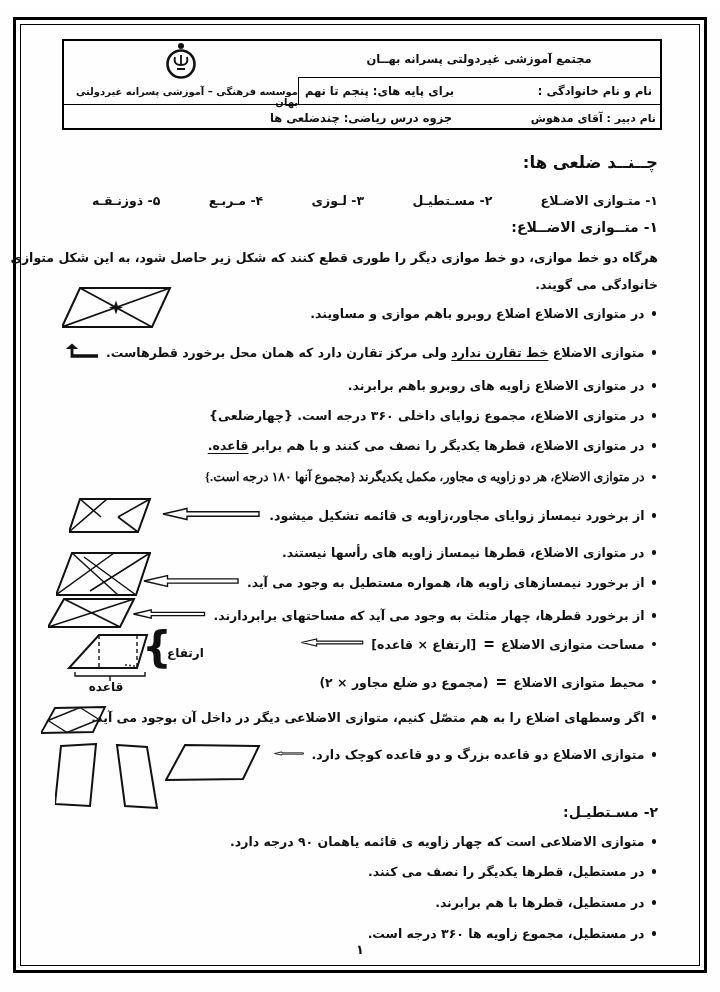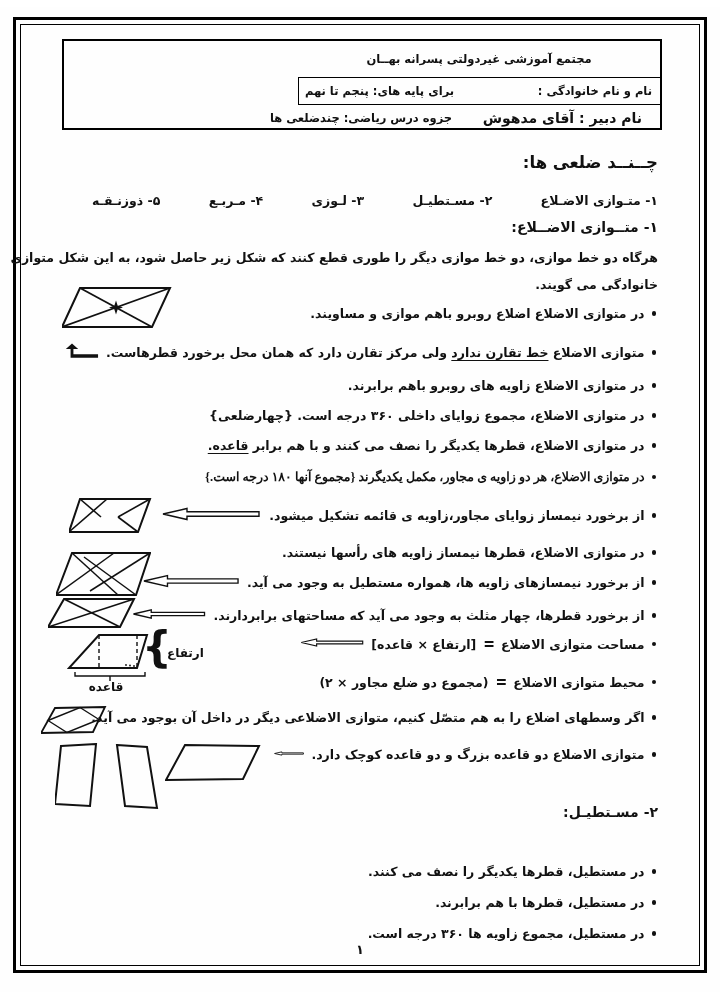--- a/index.html
+++ b/index.html
@@ -17,21 +17,21 @@
         border:2px solid #000; display:grid;
         grid-template-columns:200px 162px 236px; grid-template-rows:37px 27px 25px; }
   .ht .cell { display:flex; align-items:center; justify-content:center; font-size:11.5px; }
   .c-title { grid-column:1 / 3; grid-row:1; border-bottom:1.5px solid #000; font-size:15px; }
   .c-name  { grid-column:1; grid-row:2; border-bottom:1.5px solid #000; justify-content:flex-start !important; padding-right:8px; }
   .c-grade { grid-column:2; grid-row:2; border-bottom:1.5px solid #000; border-left:1.5px solid #000; }
   .c-logo  { grid-column:3; grid-row:1 / 3; border-left:1.5px solid #000; border-bottom:1.5px solid #000;
              flex-direction:column; justify-content:flex-start; padding-top:3px; }
   .c-logo .cap { font-size:10px; margin-top:2px; }
   .c-row3  { grid-column:1 / 4; grid-row:3; position:relative; }
-  .c-row3 .teacher { position:absolute; right:18px; top:50%; transform:translateY(-50%); font-size:14px; }
+  .c-row3 .teacher { position:absolute; right:4px; top:50%; transform:translateY(-50%); font-size:11px; }
   .c-row3 .booklet { position:absolute; left:50%; top:50%; transform:translate(-50%,-50%); font-size:11.5px; }
 
   .abs { position:absolute; white-space:nowrap; }
   .page-title { top:146px; right:62px; font-size:16.5px; }
   .types-row { top:186px; right:62px; left:92px; display:flex; justify-content:space-between; font-size:12.5px; }
   .sec-head { font-size:14px; }
   .intro { font-size:12.5px; }
 
   .bullet { position:absolute; right:64px; display:flex; align-items:center; gap:7px;
             white-space:nowrap; font-size:12.5px; }
@@ -51,20 +51,30 @@
 <body>
 
 <div class="page">
   <div class="frame-a"></div>
   <div class="frame-b"></div>
 
   <div class="ht">
     <div class="cell c-title">مجتمع آموزشی غیردولتی پسرانه بهــان</div>
     <div class="cell c-name">نام و نام خانوادگی :</div>
     <div class="cell c-grade">برای پایه های: پنجم تا نهم</div>
+    <div class="cell c-logo">
+      <span>
+        <svg width="34" height="40" viewBox="0 0 34 40">
+          <circle cx="17" cy="5" r="3" fill="#111"></circle>
+          <circle cx="17" cy="23" r="13.5" fill="none" stroke="#111" stroke-width="2.6"></circle>
+          <path d="M17,14 V24 M11,16 Q9,24 17,24 Q25,24 23,16 M13,28 H21" fill="none" stroke="#111" stroke-width="1.8"></path>
+        </svg>
+      </span>
+      <span class="cap">موسسه فرهنگی – آموزشی پسرانه غیردولتی بهان</span>
+    </div>
     <div class="cell c-row3">
       <span class="teacher">نام دبیر : آقای مدهوش</span>
       <span class="booklet">جزوه درس ریاضی: چندضلعی ها</span>
     </div>
   </div>
 
   <div class="abs page-title">چــنــد ضلعی ها:</div>
   <div class="abs types-row">
     <span>۱- متـوازی الاضـلاع</span>
     <span>۲- مسـتطیـل</span>
@@ -253,20 +263,24 @@
   </div>
 
   <div class="fig" style="left:112px; top:736px;">
     <svg width="50" height="68" viewBox="0 0 50 68">
       <polygon points="5,2 35,4 45,65 13,63" fill="none" stroke="#111" stroke-width="2"></polygon>
     </svg>
   </div>
 
   <div class="abs sec-head" style="top:797px; right:62px;">۲- مسـتطیـل:</div>
 
+  <div class="bullet" style="top:827px;">
+    <span class="dot"></span>
+    <span>متوازی الاضلاعی است که چهار زاویه ی قائمه یاهمان ۹۰ درجه دارد.</span>
+  </div>
   <div class="bullet" style="top:857px;">
     <span class="dot"></span>
     <span>در مستطیل، قطرها یکدیگر را نصف می کنند.</span>
   </div>
   <div class="bullet" style="top:888px;">
     <span class="dot"></span>
     <span>در مستطیل، قطرها با هم برابرند.</span>
   </div>
   <div class="bullet" style="top:919px;">
     <span class="dot"></span>

